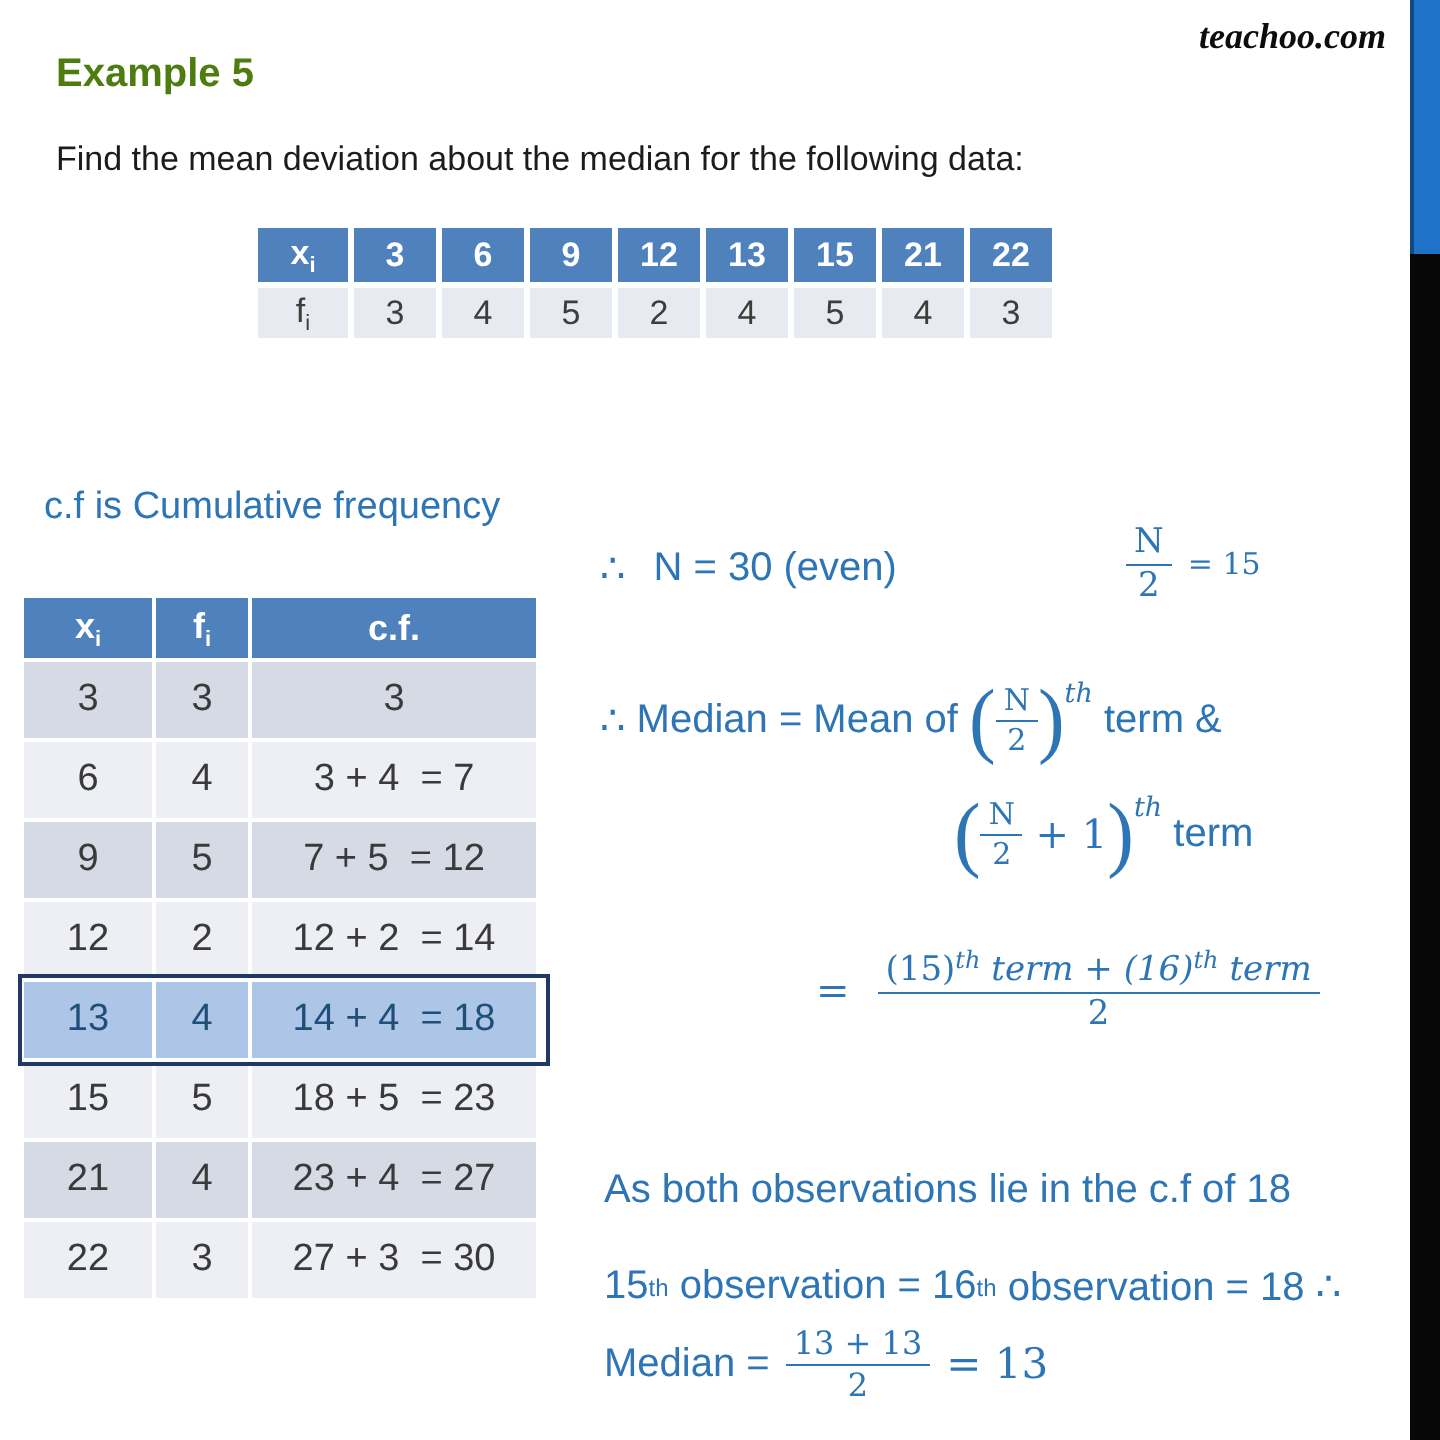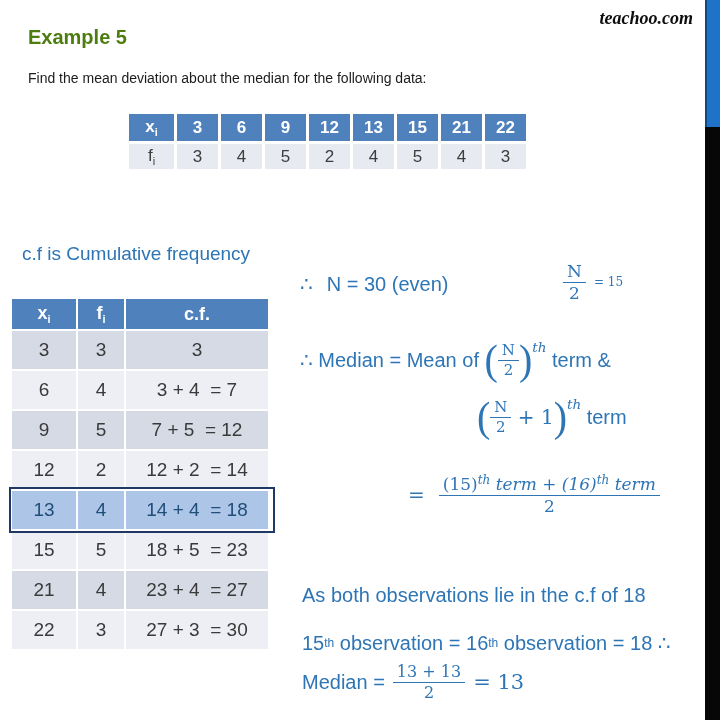--- a/index.html
+++ b/index.html
@@ -10,21 +10,21 @@
   
   .bar-blue  { position:absolute; left:705px; top:0; width:15px; height:127px;
                background:#1e73c8; border-left:2px solid #0f4a85; }
   .bar-black { position:absolute; left:705px; top:127px; width:15px; height:593px;
                background:#070707; }
 
   .logo { position:absolute; top:8px; right:27px; font-family:"Liberation Serif", serif;
           font-style:italic; font-weight:bold; font-size:18px; color:#0d0d0d; letter-spacing:0px; }
 
   .heading  { position:absolute; left:28px; top:26px; font-size:20px; font-weight:bold; color:#4d7c0f; }
-  .question { position:absolute; left:28px; top:70px; font-size:14px; color:#1c1c1c; }
+  .question { position:absolute; left:28px; top:70px; font-size:17px; color:#1c1c1c; }
 
   
   table { border-collapse:separate; }
   .freq-table { position:absolute; left:126px; top:111px; border-spacing:3px; }
   .freq-table td { text-align:center; vertical-align:middle; font-size:17px; }
   .freq-table .hrow td { background:#4f81bd; color:#ffffff; font-weight:bold; height:27px; }
   .freq-table .drow td { background:#e7eaf1; color:#3d3d3d; height:25px; }
   .freq-table td.c0 { width:45px; }
   .freq-table td.cn { width:41px; }
 
@@ -56,21 +56,21 @@
   .frac .den { padding-top:1px; }
   .bp { font-family:"Liberation Serif", serif; font-size:40px; font-weight:400;
         transform:scaleY(1.05); line-height:0; }
   .supth { font-family:"DejaVu Serif", serif; font-style:italic; font-size:13.5px;
            position:relative; top:-13px; }
   .supsm { font-size:12px; vertical-align:6px; }
   .it { font-style:italic; }
 
   .l-neven   { left:300px; top:272px; gap:14px; }
   .l-nhalf   { left:563px; top:262px; font-size:17px; gap:8px; }
-  .l-nhalf .res { font-size:12px; }
+  .l-nhalf .res { font-size:15px; }
   .l-median  { left:300px; top:342px; }
   .l-term2   { left:477px; top:399px; }
   .l-avg     { left:408px; top:474px; gap:14px; font-size:17px; }
   .l-asboth  { left:302px; top:584px; }
   .l-obs     { left:302px; top:631px; }
   .l-mcalc   { left:302px; top:663px; gap:8px; }
   .l-mcalc .fr { font-size:16px; }
   .l-mcalc .res { font-size:21px; }
 </style>
 </head>

